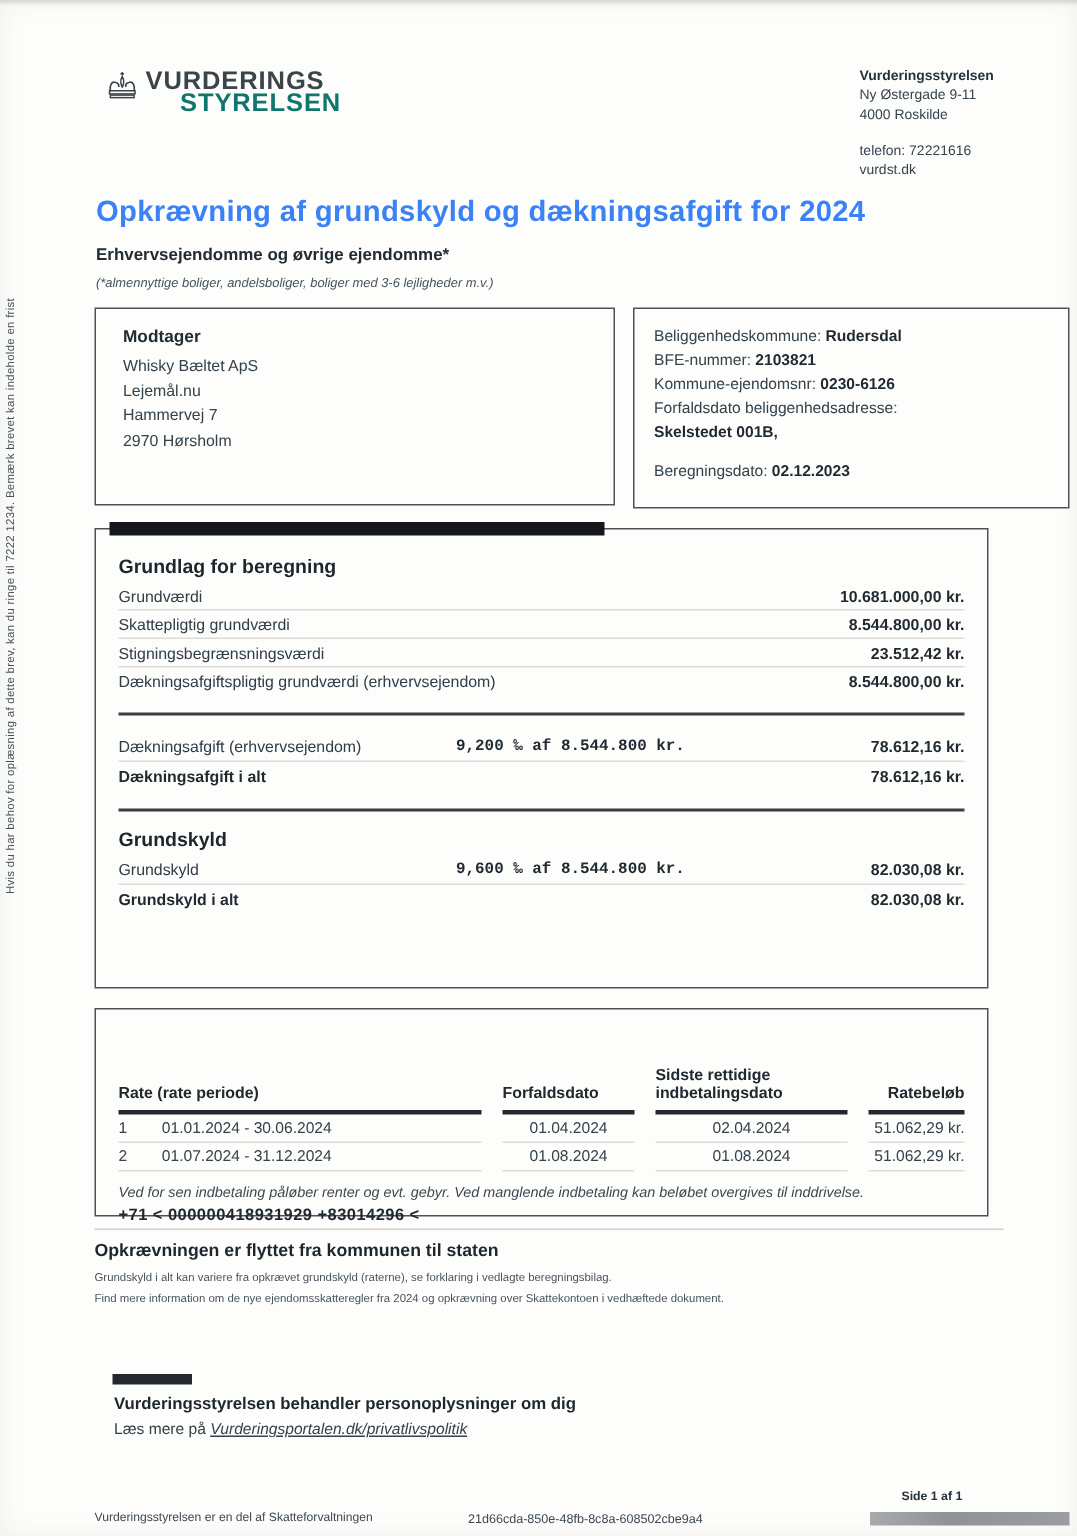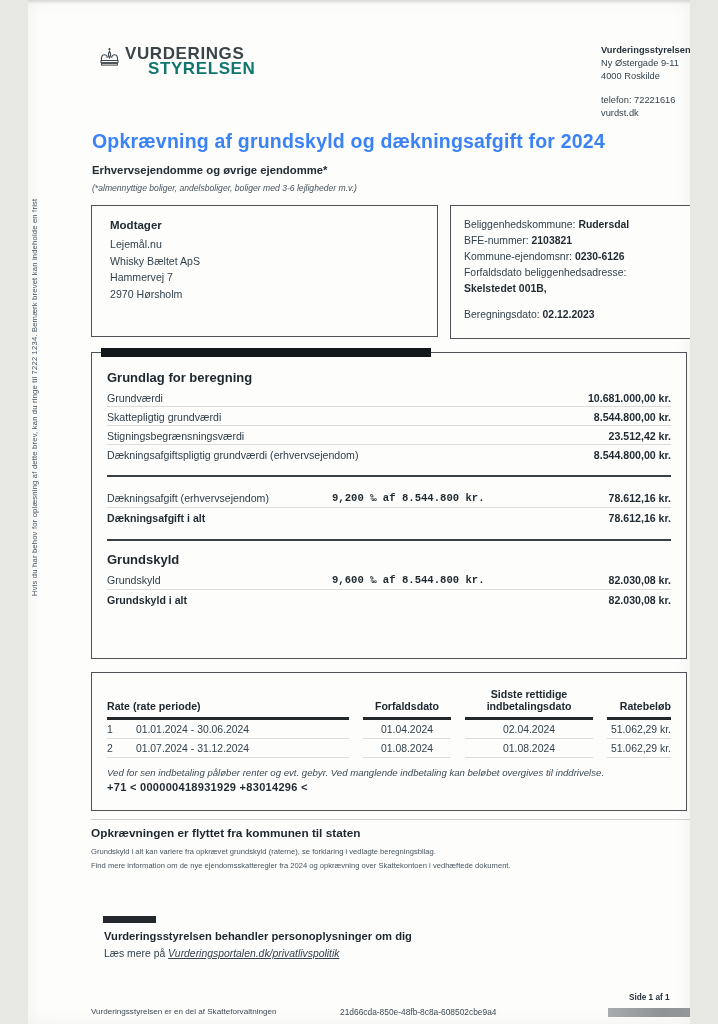--- a/index.html
+++ b/index.html
@@ -1,17 +1,17 @@
 <!DOCTYPE html>
 <html><head>
 <meta charset="utf-8">
 <style>
   html,body{margin:0;padding:0;background:#e7e7e4;}
   .page{
-    position:relative;width:662px;height:1024px;margin:0 auto;
+    position:relative;width:718px;height:1024px;margin:0 auto;
     background:#fdfdfc;overflow:hidden;
     font-family:"Liberation Sans", sans-serif;color:#2e3d47;
     box-shadow:inset 0 0 18px rgba(0,0,0,0.06);
   }
   .abs{position:absolute;}
   
   .side-note{
     left:2px;top:166px;height:430px;width:16px;
     writing-mode:vertical-rl;transform:rotate(180deg);
     font-size:7.6px;color:#44525b;letter-spacing:.2px;white-space:nowrap;
@@ -51,21 +51,21 @@
   .crow3 .mid{font-weight:bold;color:#1f2930;font-family:Liberation Mono, monospace;}
   .crow3 .amt{text-align:right;font-weight:bold;color:#1f2930;}
   .crow3.total{border-bottom:none;}
   .crow3.total .lab{font-weight:bold;color:#1f2930;}
   .thick{border-top:2px solid #3a3f44;margin:12px 0 11px 0;}
   .sec{margin-bottom:2px;}
   
   .rate-box{left:63px;top:672px;width:596px;height:139px;padding:15px 15px 10px 15px;}
   .rtable{display:grid;grid-template-columns:242px 88px 128px 1fr;column-gap:14px;align-items:end;}
   .rh{font-weight:bold;font-size:10.6px;color:#20292f;border-bottom:3px solid #24282c;padding-bottom:5px;}
-  .rh.c{text-align:center;} .rh.r{text-align:right;}
+  .rh.c{margin-top:23px;} .rh.r{text-align:right;}
   .rc{font-size:10.4px;color:#33424b;border-bottom:1px solid #dcdcda;padding:4px 0 3px 0;}
   .rc.c{text-align:center;} .rc.r{text-align:right;}
   .rc .num{display:inline-block;width:26px;}
   .rate-note{font-size:9.6px;font-style:italic;color:#3c4952;margin-top:9px;}
   .rate-pay{font-size:11px;font-weight:bold;color:#1f2930;margin-top:3px;letter-spacing:.3px;}
   
   .info{left:63px;top:819px;width:606px;}
   .info-h{font-size:11.8px;font-weight:bold;color:#1d262d;border-top:1px solid #cfcfcd;padding-top:6px;}
   .info-l{font-size:7.6px;color:#47545d;margin-top:7px;}
   .info-l + .info-l{margin-top:5px;}
@@ -114,22 +114,22 @@
     <div>telefon: 72221616</div>
     <div>vurdst.dk</div>
   </div>
 
   <div class="abs title">Opkrævning af grundskyld og dækningsafgift for 2024</div>
   <div class="abs subtitle">Erhvervsejendomme og øvrige ejendomme*</div>
   <div class="abs subnote">(*almennyttige boliger, andelsboliger, boliger med 3-6 lejligheder m.v.)</div>
 
   <div class="abs box recipient-box">
     <div class="recipient-label">Modtager</div>
+    <div class="recipient-line">Whisky Bæltet ApS</div>
     <div class="recipient-line">Lejemål.nu</div>
-    <div class="recipient-line">Whisky Bæltet ApS</div>
     <div class="recipient-line">Hammervej 7</div>
     <div class="recipient-line">2970 Hørsholm</div>
   </div>
 
   <div class="abs box property-box">
     <div class="pfield">
       <span class="lab">Beliggenhedskommune:</span>
       <span class="val">Rudersdal</span>
     </div>
     <div class="pfield">

